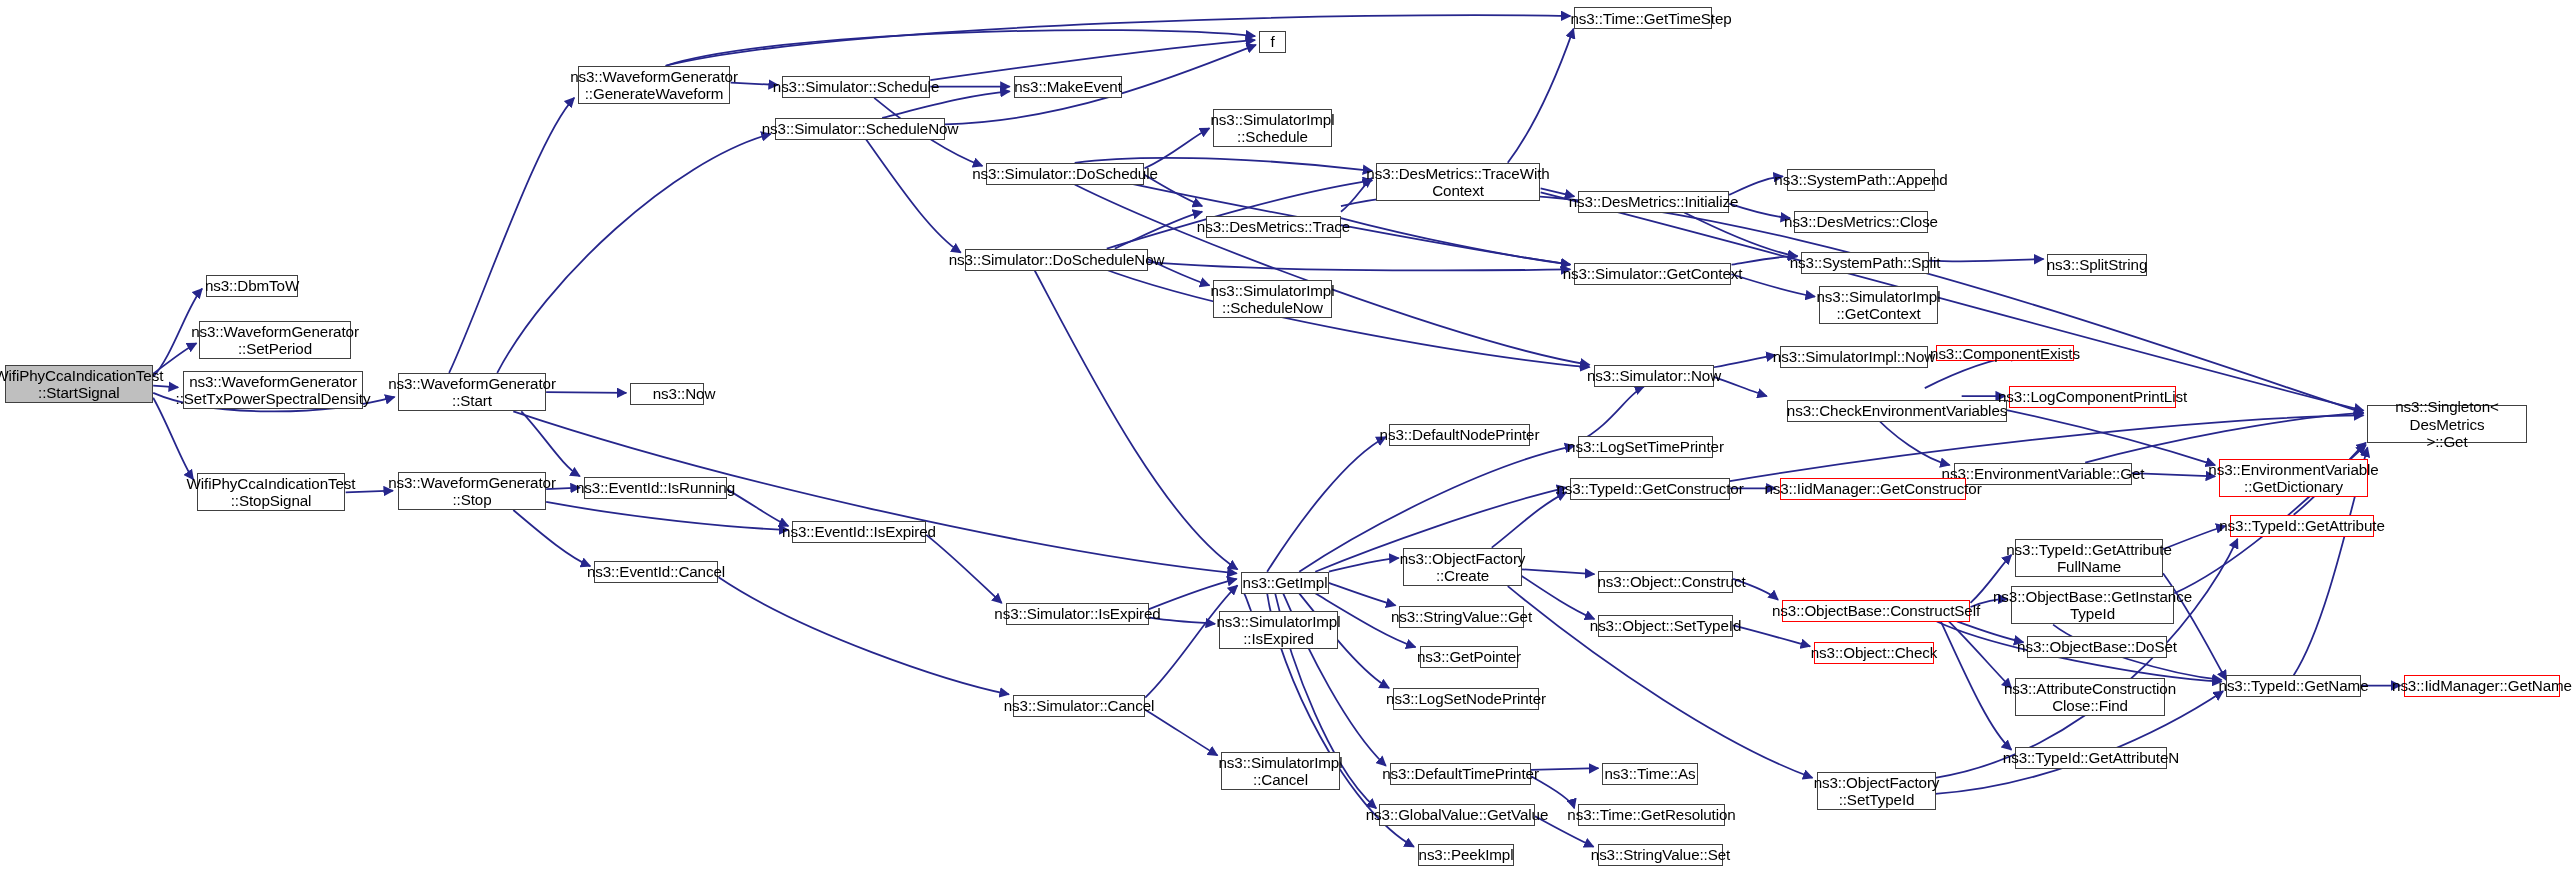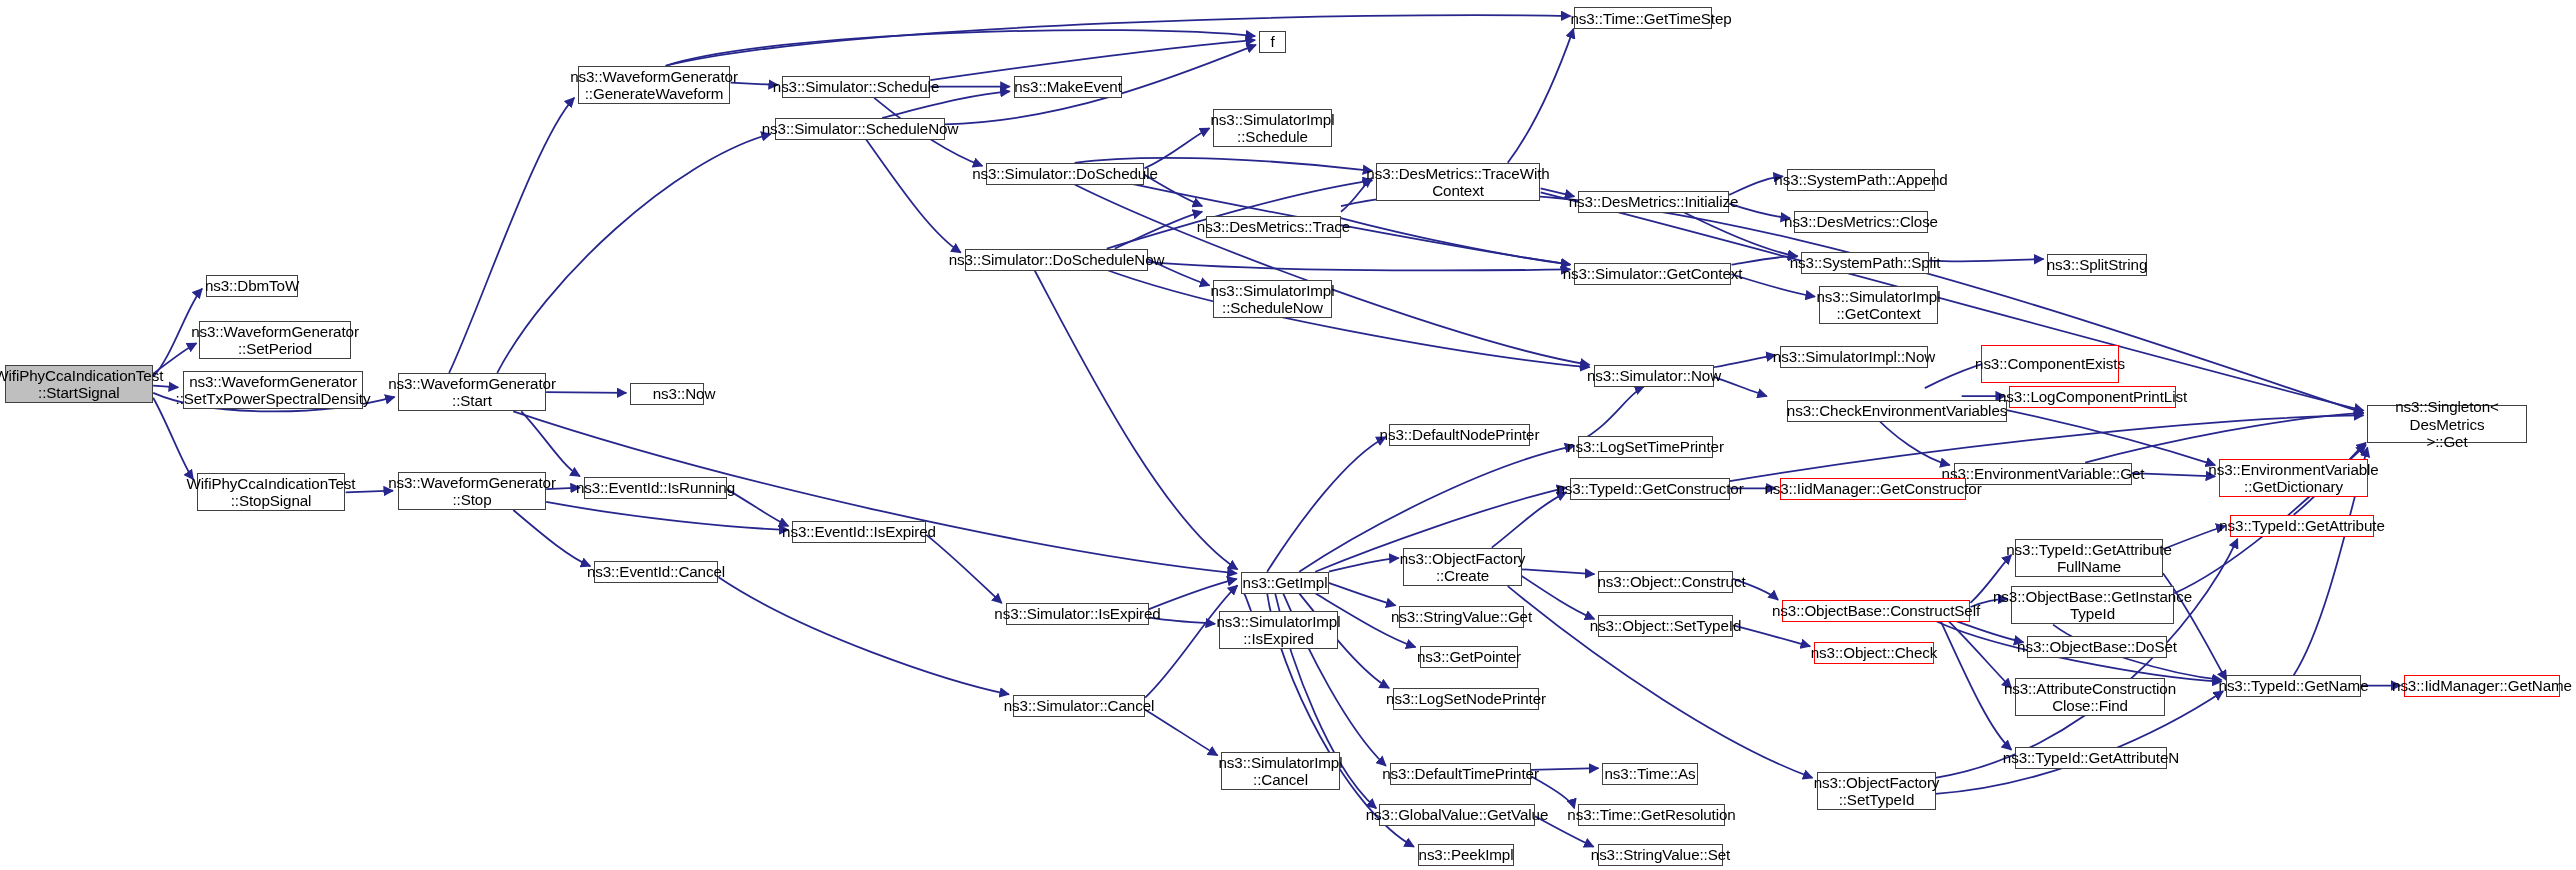--- a/index.html
+++ b/index.html
@@ -199,21 +199,21 @@
       <div class="node" style="left: 1787px; top: 169px; width: 148px; height: 21.7px;">ns3::SystemPath::Append</div>
       <div class="node" style="left: 1794px; top: 211px; width: 134px; height: 21.7px;">ns3::DesMetrics::Close</div>
       <div class="node" style="left: 1801px; top: 252px; width: 128px; height: 21.7px;">ns3::SystemPath::Split</div>
       <div class="node" style="left: 1574px; top: 263px; width: 157px; height: 21.7px;">ns3::Simulator::GetContext</div>
       <div class="node" style="left: 1819px; top: 286px; width: 119px; height: 38px;">ns3::SimulatorImpl
 ::GetContext</div>
       <div class="node" style="left: 2047px; top: 254px; width: 100px; height: 21.7px;">ns3::SplitString</div>
       <div class="node" style="left: 1594px; top: 365px; width: 120px; height: 21.7px;">ns3::Simulator::Now</div>
       <div class="node" style="left: 1780px; top: 346px; width: 148px; height: 21.7px;">ns3::SimulatorImpl::Now</div>
       <div class="node" style="left: 1771px; top: 400px; width: 220px; height: 21.7px; margin-left: 16px;">ns3::CheckEnvironmentVariables</div>
-      <div class="node undoc" style="left: 1981px; top: 345px; width: 138px; height: 38px;">ns3::ComponentExists</div>
+      <div class="node undoc" style="left: 1936px; top: 345px; width: 138px; height: 16px;">ns3::ComponentExists</div>
       <div class="node undoc" style="left: 2009px; top: 386px; width: 167px; height: 21.7px;">ns3::LogComponentPrintList</div>
       <div class="node" style="left: 2367px; top: 405px; width: 160px; height: 38px;">ns3::Singleton&lt; DesMetrics
 &gt;::Get</div>
       <div class="node" style="left: 1389px; top: 424px; width: 141px; height: 21.7px;">ns3::DefaultNodePrinter</div>
       <div class="node" style="left: 1578px; top: 436px; width: 135px; height: 21.7px;">ns3::LogSetTimePrinter</div>
       <div class="node" style="left: 1954px; top: 463px; width: 178px; height: 21.7px;">ns3::EnvironmentVariable::Get</div>
       <div class="node undoc" style="left: 2219px; top: 459px; width: 149px; height: 38px;">ns3::EnvironmentVariable
 ::GetDictionary</div>
       <div class="node" style="left: 1570px; top: 478px; width: 160px; height: 21.7px;">ns3::TypeId::GetConstructor</div>
       <div class="node undoc" style="left: 1780px; top: 478px; width: 186px; height: 21.7px;">ns3::IidManager::GetConstructor</div>

